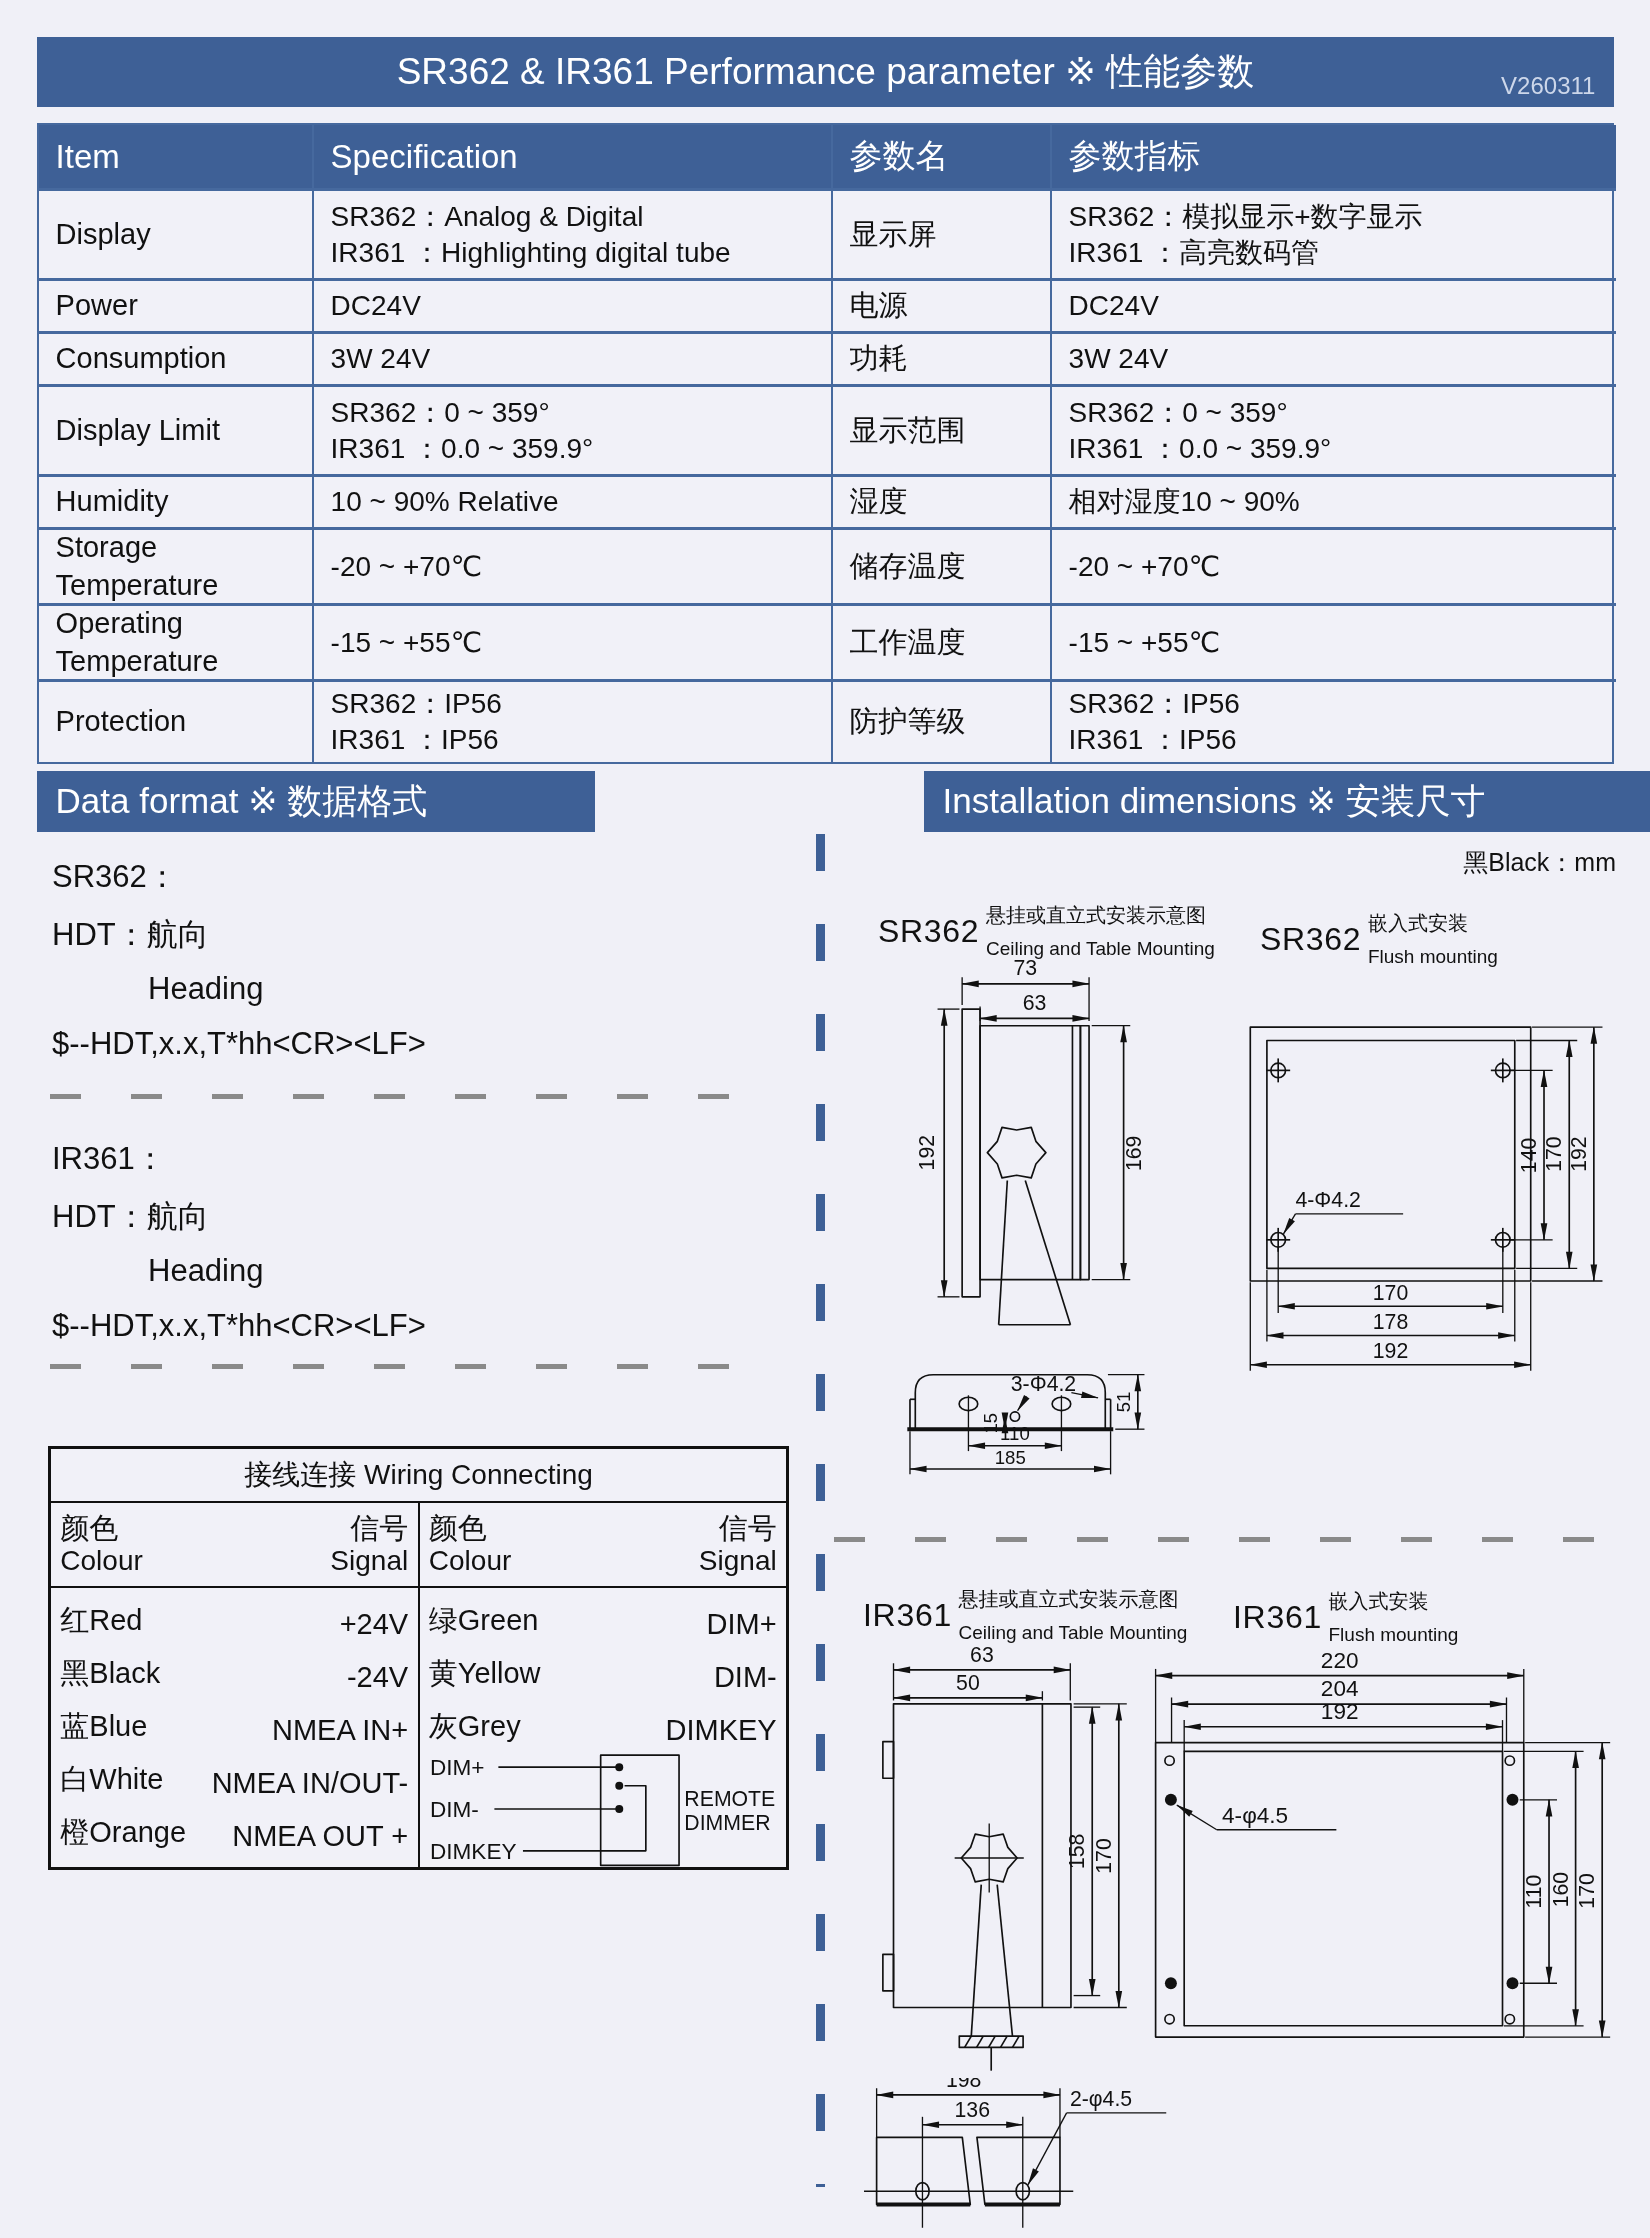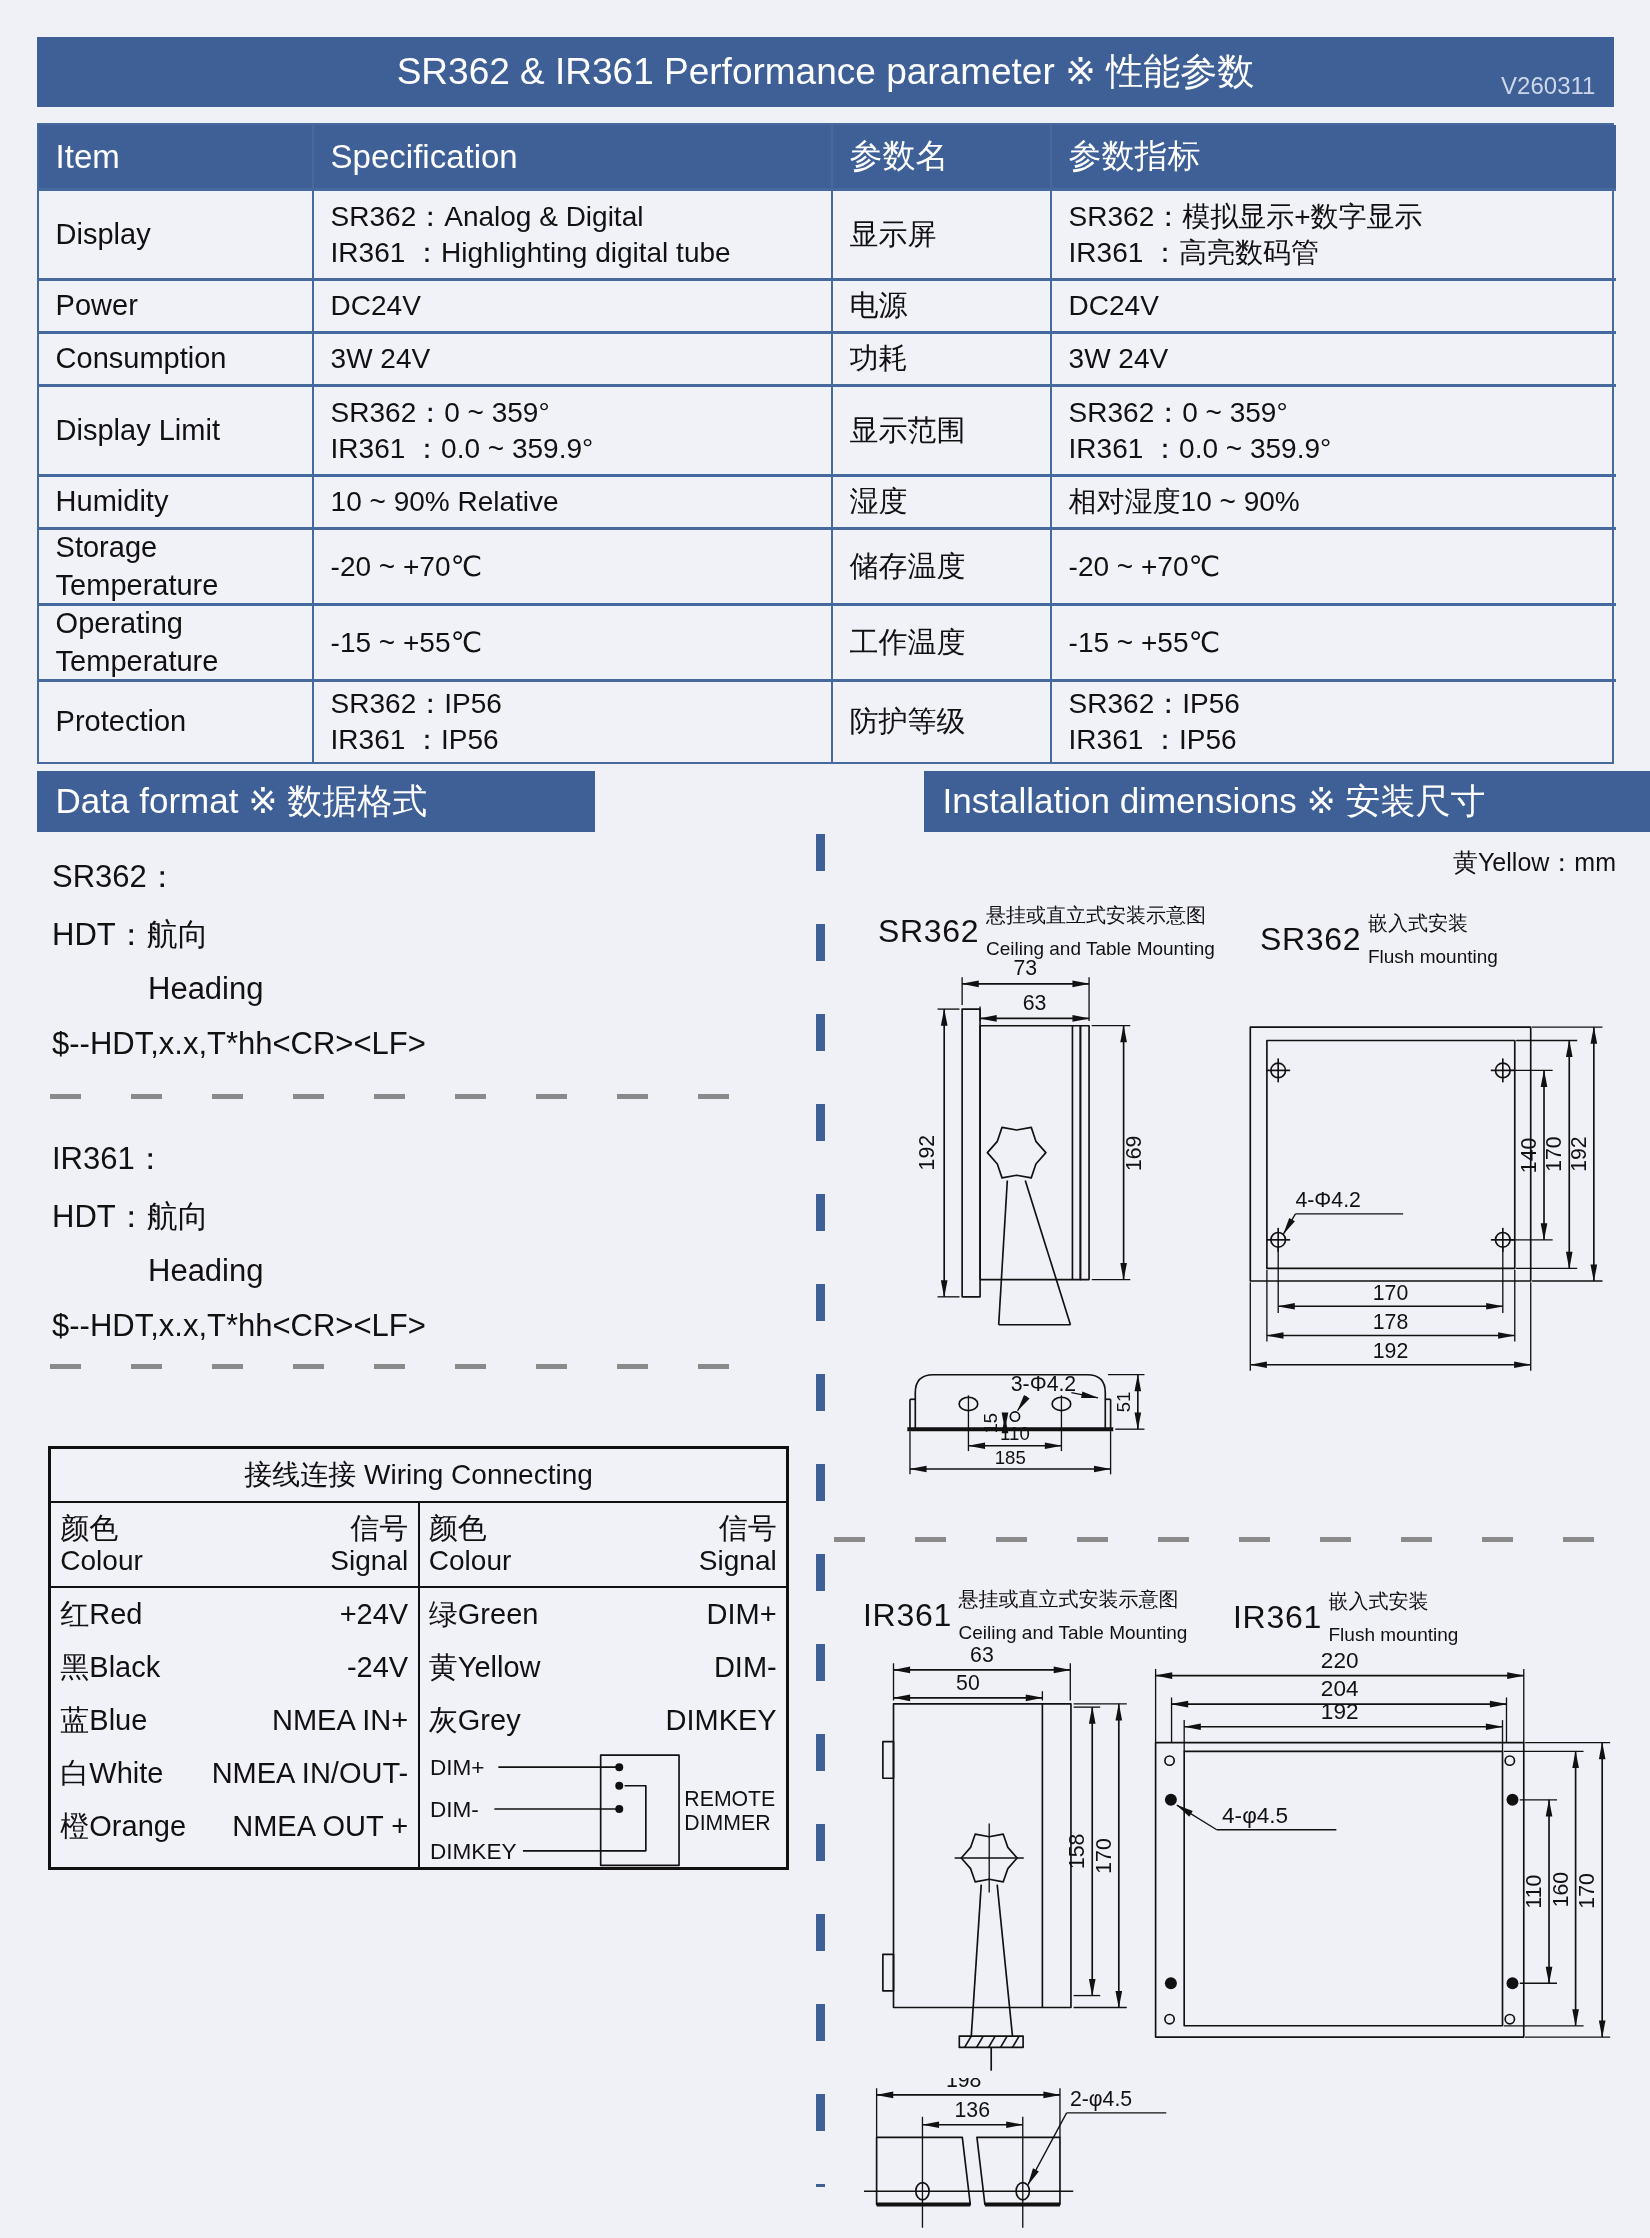--- a/index.html
+++ b/index.html
@@ -75,21 +75,21 @@
   .w-head{
     height:85px;border-bottom:2.7px solid #111;box-sizing:border-box;
     display:flex;justify-content:space-between;align-items:center;
     padding:0 9.3px;
   }
   .w-head .pair{display:flex;flex-direction:column;line-height:1.15;}
   .w-head .pair.r{text-align:right;}
   .w-head .cnl{font-size:29px;}
   .w-head .enl{font-size:28px;}
   .w-row{
-    height:53px;display:flex;justify-content:space-between;align-items:center;
+    height:53px;display:flex;justify-content:space-between;align-items:flex-end;
     padding:0 9.3px;font-size:29px;
   }
   
   .fig-label{display:flex;align-items:flex-start;}
   .fig-label .model{font-size:32px;letter-spacing:0.7px;padding-top:9.3px;}
   .fig-label .sub{display:flex;flex-direction:column;margin-left:6.6px;line-height:1.15;}
   .fig-label .sub .cn{font-size:20px;}
   .fig-label .sub .en{font-size:19px;margin-top:11px;}
   .unit-label{font-size:25px;}
   
@@ -295,21 +295,21 @@
         <circle cx="300" cy="30" r="6" class="fill"></circle>
         <circle cx="300" cy="58" r="6" class="fill"></circle>
         <circle cx="300" cy="93" r="6" class="fill"></circle>
         <text x="398" y="88" class="dt">REMOTE</text>
         <text x="398" y="125" class="dt">DIMMER</text>
       </svg>
     </div>
   </div>
 </div>
 
-<div class="abs unit-label" style="left:1363px;top:846px;width:253px;text-align:right;">黄Yellow：mm</div>
+<div class="abs unit-label" style="left:1363px;top:846px;width:253px;text-align:right;">黑Black：mm</div>
 
 <div class="abs fig-label" style="left:878px;top:904px;">
   <span class="model">SR362</span>
   <span class="sub">
     <span class="cn">悬挂或直立式安装示意图</span>
     <span class="en">Ceiling and Table Mounting</span>
   </span>
 </div>
 
 <svg class="abs" style="left:851px;top:936px;" width="306" height="412" viewBox="0 0 460 620">

